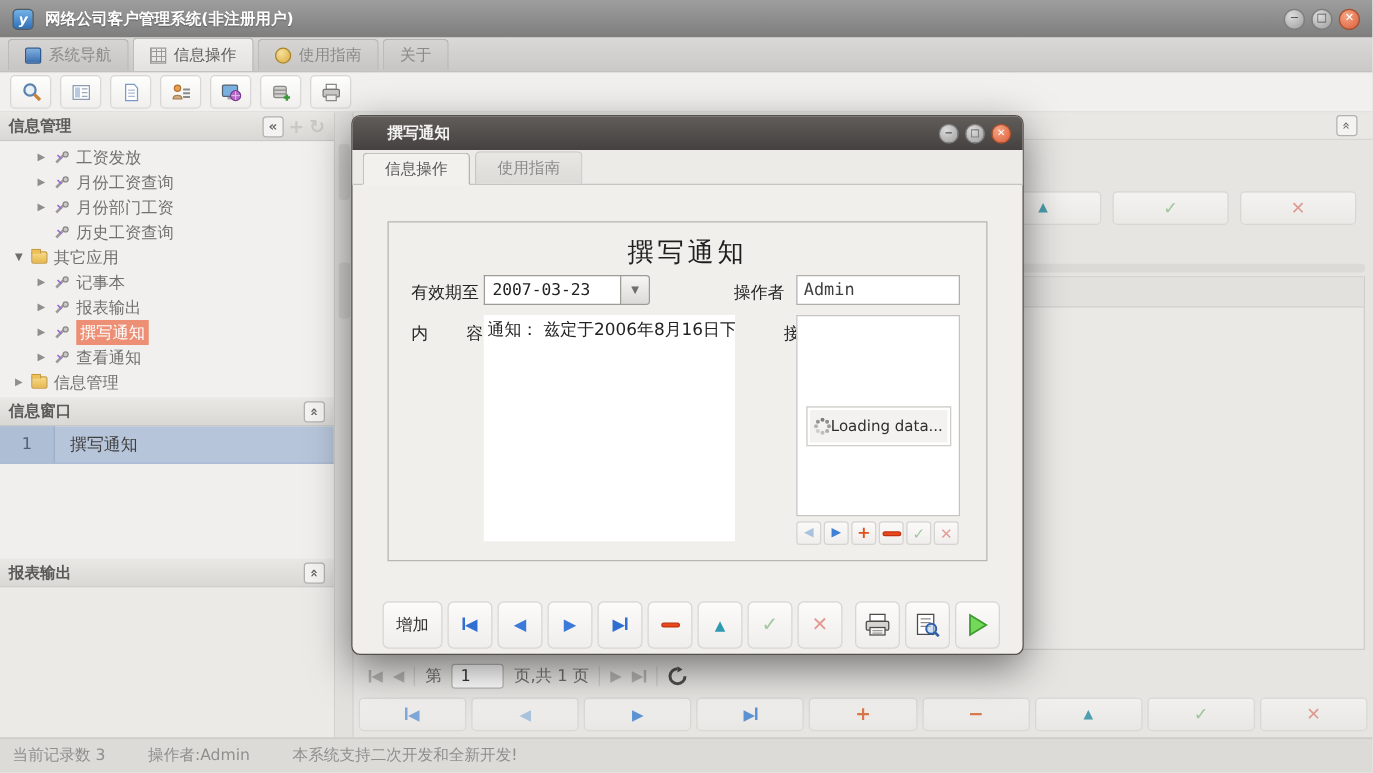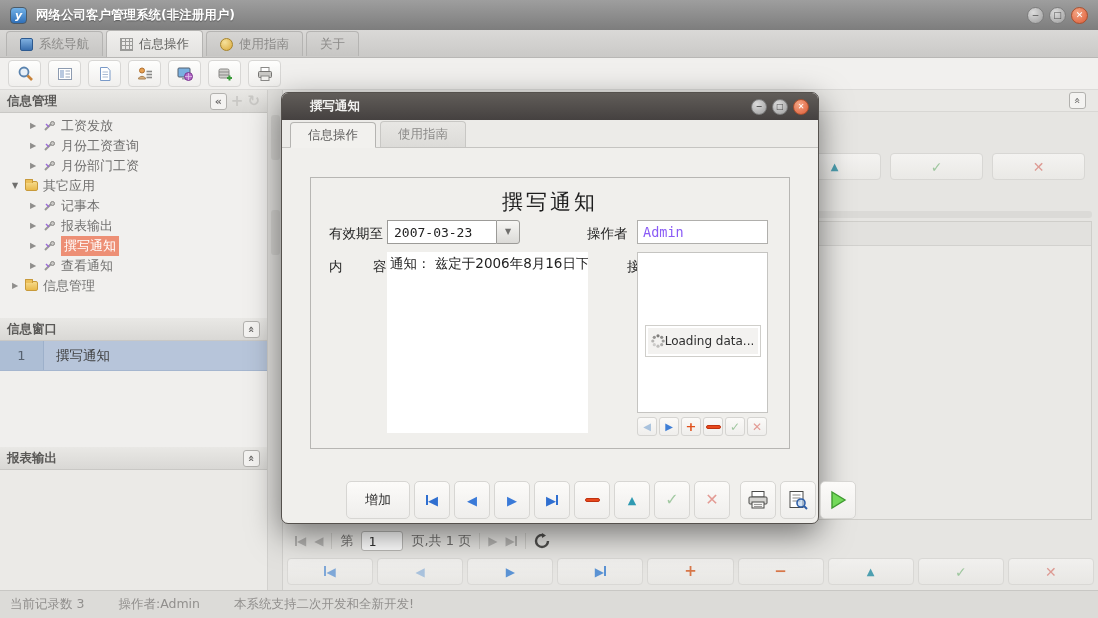--- a/index.html
+++ b/index.html
@@ -87,33 +87,33 @@
   .dtab { height:26px; padding:0 17px; display:flex; align-items:center; font-size:12.5px; border-radius:4px 4px 0 0; }
   .dtab.active { background:#f2f1ee; border:1px solid #b5b4b1; border-bottom:1px solid #f2f1ee; margin-bottom:-1px; color:#5a5958; }
   .dtab.inactive { background:linear-gradient(#e8e7e4,#dcdbd8); border:1px solid #c8c7c4; border-bottom:none; color:#8b8a88; margin-left:4px; }
 
   .dpanel { position:absolute; left:28px; top:84px; width:480px; height:272px; border:1px solid #b7b6b3; }
   .dheading { text-align:center; margin-top:10px; font-size:21px; color:#1e1e1e; letter-spacing:3px; }
   .flabel { position:absolute; font-size:13.5px; color:#262626; }
   .combo { position:absolute; left:76px; top:42px; width:133px; height:24px; display:flex;border-radius:11px; }
   .combo-text { flex:1; background:#fff; border:1px solid #9c9b98; border-right:none; font-family:"DejaVu Sans Mono",monospace; font-size:13px; display:flex; align-items:center; padding-left:6px; color:#222; }
   .combo-btn { width:24px; background:linear-gradient(#f7f6f4,#dbdad7); border:1px solid #9c9b98; display:flex; align-items:center; justify-content:center; color:#6f6e6c; font-size:8px; border-radius:0 3px 3px 0; }
-  .tinput { position:absolute; left:326px; top:42px; width:131px; height:24px; background:#fff; border:1px solid #b0afac; font-family:"DejaVu Sans Mono",monospace; font-size:13.5px; color:#8b5cf6; display:flex; align-items:center; padding-left:5px;text-align:center; }
+  .tinput { position:absolute; left:326px; top:42px; width:131px; height:24px; background:#fff; border:1px solid #b0afac; font-family:"DejaVu Sans Mono",monospace; font-size:13.5px; color:#404040; display:flex; align-items:center; padding-left:5px;text-align:center; }
   .dtextarea { position:absolute; left:76px; top:74px; width:201px; height:181px; background:#fff; font-size:13.5px; color:#222; padding:3px 0 0 3px; white-space:nowrap; overflow:hidden; }
   .grid { position:absolute; left:326px; top:74px; width:131px; height:161px; border:1px solid #c5c4c1; background:#fff; }
   .ghead { height:23px; background:#f3f2f0; border-bottom:1px solid #dddcd9; display:flex; align-items:center; padding-left:6px; color:#9b9a98; font-size:12.5px; position:relative; }
   .ghead::after { content:""; position:absolute; right:19px; top:0; bottom:-1px; width:1px; background:#e2e1de; }
   .loadbox { position:absolute; left:50%; top:72px; transform:translateX(-50%); width:116px; height:32px; background:#f3f2f0; border:1px solid #cfceca; box-shadow:inset 0 0 0 2px #fff; display:flex; align-items:center; justify-content:center; gap:0; font-size:12px; color:#2f2f2f; white-space:nowrap; }
   .gtools { position:absolute; left:326px; top:239px; display:flex; gap:2px; }
   .gbtn { width:20px; height:19px; border:1px solid #d5d4d1; border-radius:3px; background:linear-gradient(#fbfaf8,#efeeec); display:flex; align-items:center; justify-content:center; font-size:10px; }
   .gbtn .big { font-size:13px; font-weight:bold; }
 
   .dbtns { position:absolute; left:24px; top:388px; display:flex; gap:4px; align-items:center; }
   .dnav { width:36px; height:38px; border:1px solid #d7d6d3; border-radius:5px; background:linear-gradient(#fcfbf9,#efeeec); display:flex; align-items:center; justify-content:center; font-size:13px; }
-  .dadd { width:64px; font-size:13px; color:#2f2f2f;margin-left:40px; }
+  .dadd { width:48px; font-size:13px; color:#2f2f2f; }
   .minusbar { width:15px; height:4px; background:#e8481c; border:1px solid #bf3210; border-radius:2px; }
 </style>
 </head>
 <body>
 
 <div class="titlebar">
   <div class="logo">y</div>
   <div class="wtitle">网络公司客户管理系统(非注册用户)</div>
   <div class="wcontrols">
     <div class="winbtn glyph">−</div>
@@ -227,20 +227,29 @@
         <span>月份工资查询</span>
       </div>
     <div class="titem ind2">
         <span class="arr glyph">▶</span>
         <svg width="13" height="13" viewBox="0 0 13 13">
           <path d="M2 10 L8 4" stroke="#9b9a98" stroke-width="2"></path>
           <circle cx="9.5" cy="3.5" r="2" fill="#c9c8c5" stroke="#8a8987"></circle>
           <path d="M3 4 l3 3" stroke="#9a6ad8" stroke-width="1.4"></path>
         </svg>
         <span>月份部门工资</span>
+      </div>
+    <div class="titem ind2">
+        <span class="arr"></span>
+        <svg width="13" height="13" viewBox="0 0 13 13">
+          <path d="M2 10 L8 4" stroke="#9b9a98" stroke-width="2"></path>
+          <circle cx="9.5" cy="3.5" r="2" fill="#c9c8c5" stroke="#8a8987"></circle>
+          <path d="M3 4 l3 3" stroke="#9a6ad8" stroke-width="1.4"></path>
+        </svg>
+        <span>历史工资查询</span>
       </div>
     <div class="titem ind1">
         <span class="arr down glyph">▼</span>
         <span class="folder"></span>
         <span>其它应用</span>
       </div>
     <div class="titem ind2">
         <span class="arr glyph">▶</span>
         <svg width="13" height="13" viewBox="0 0 13 13">
           <path d="M2 10 L8 4" stroke="#9b9a98" stroke-width="2"></path>

